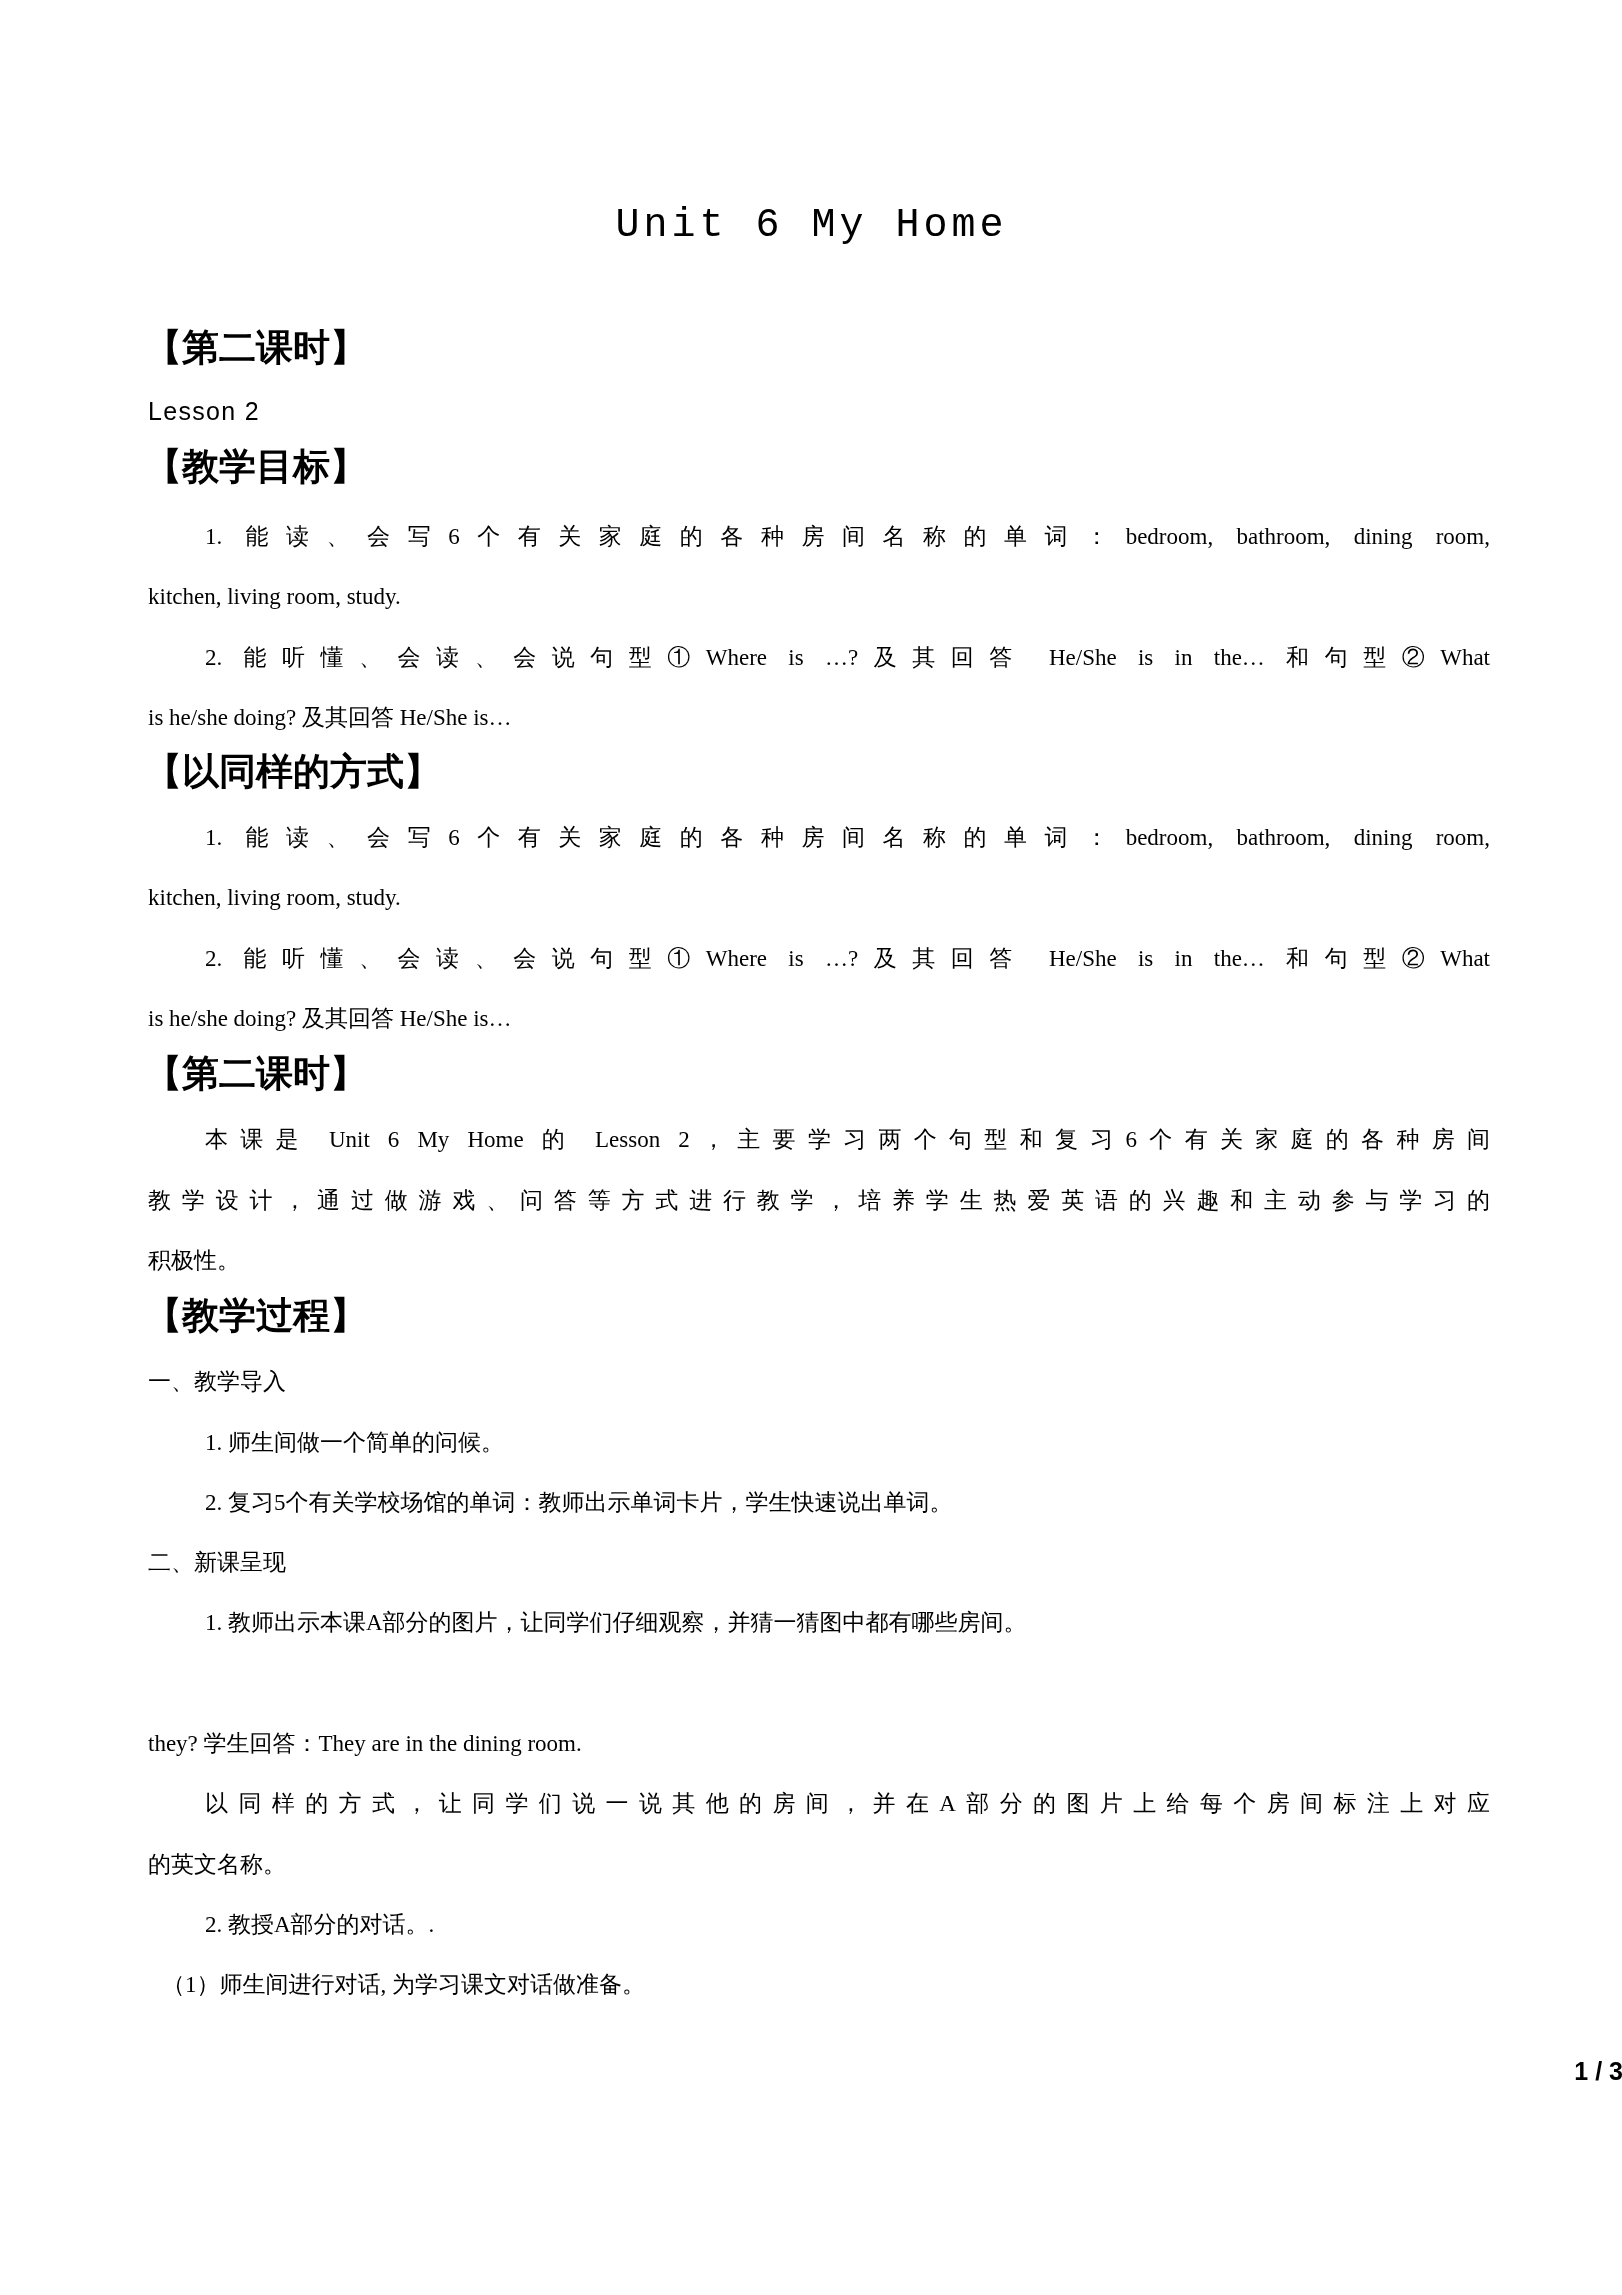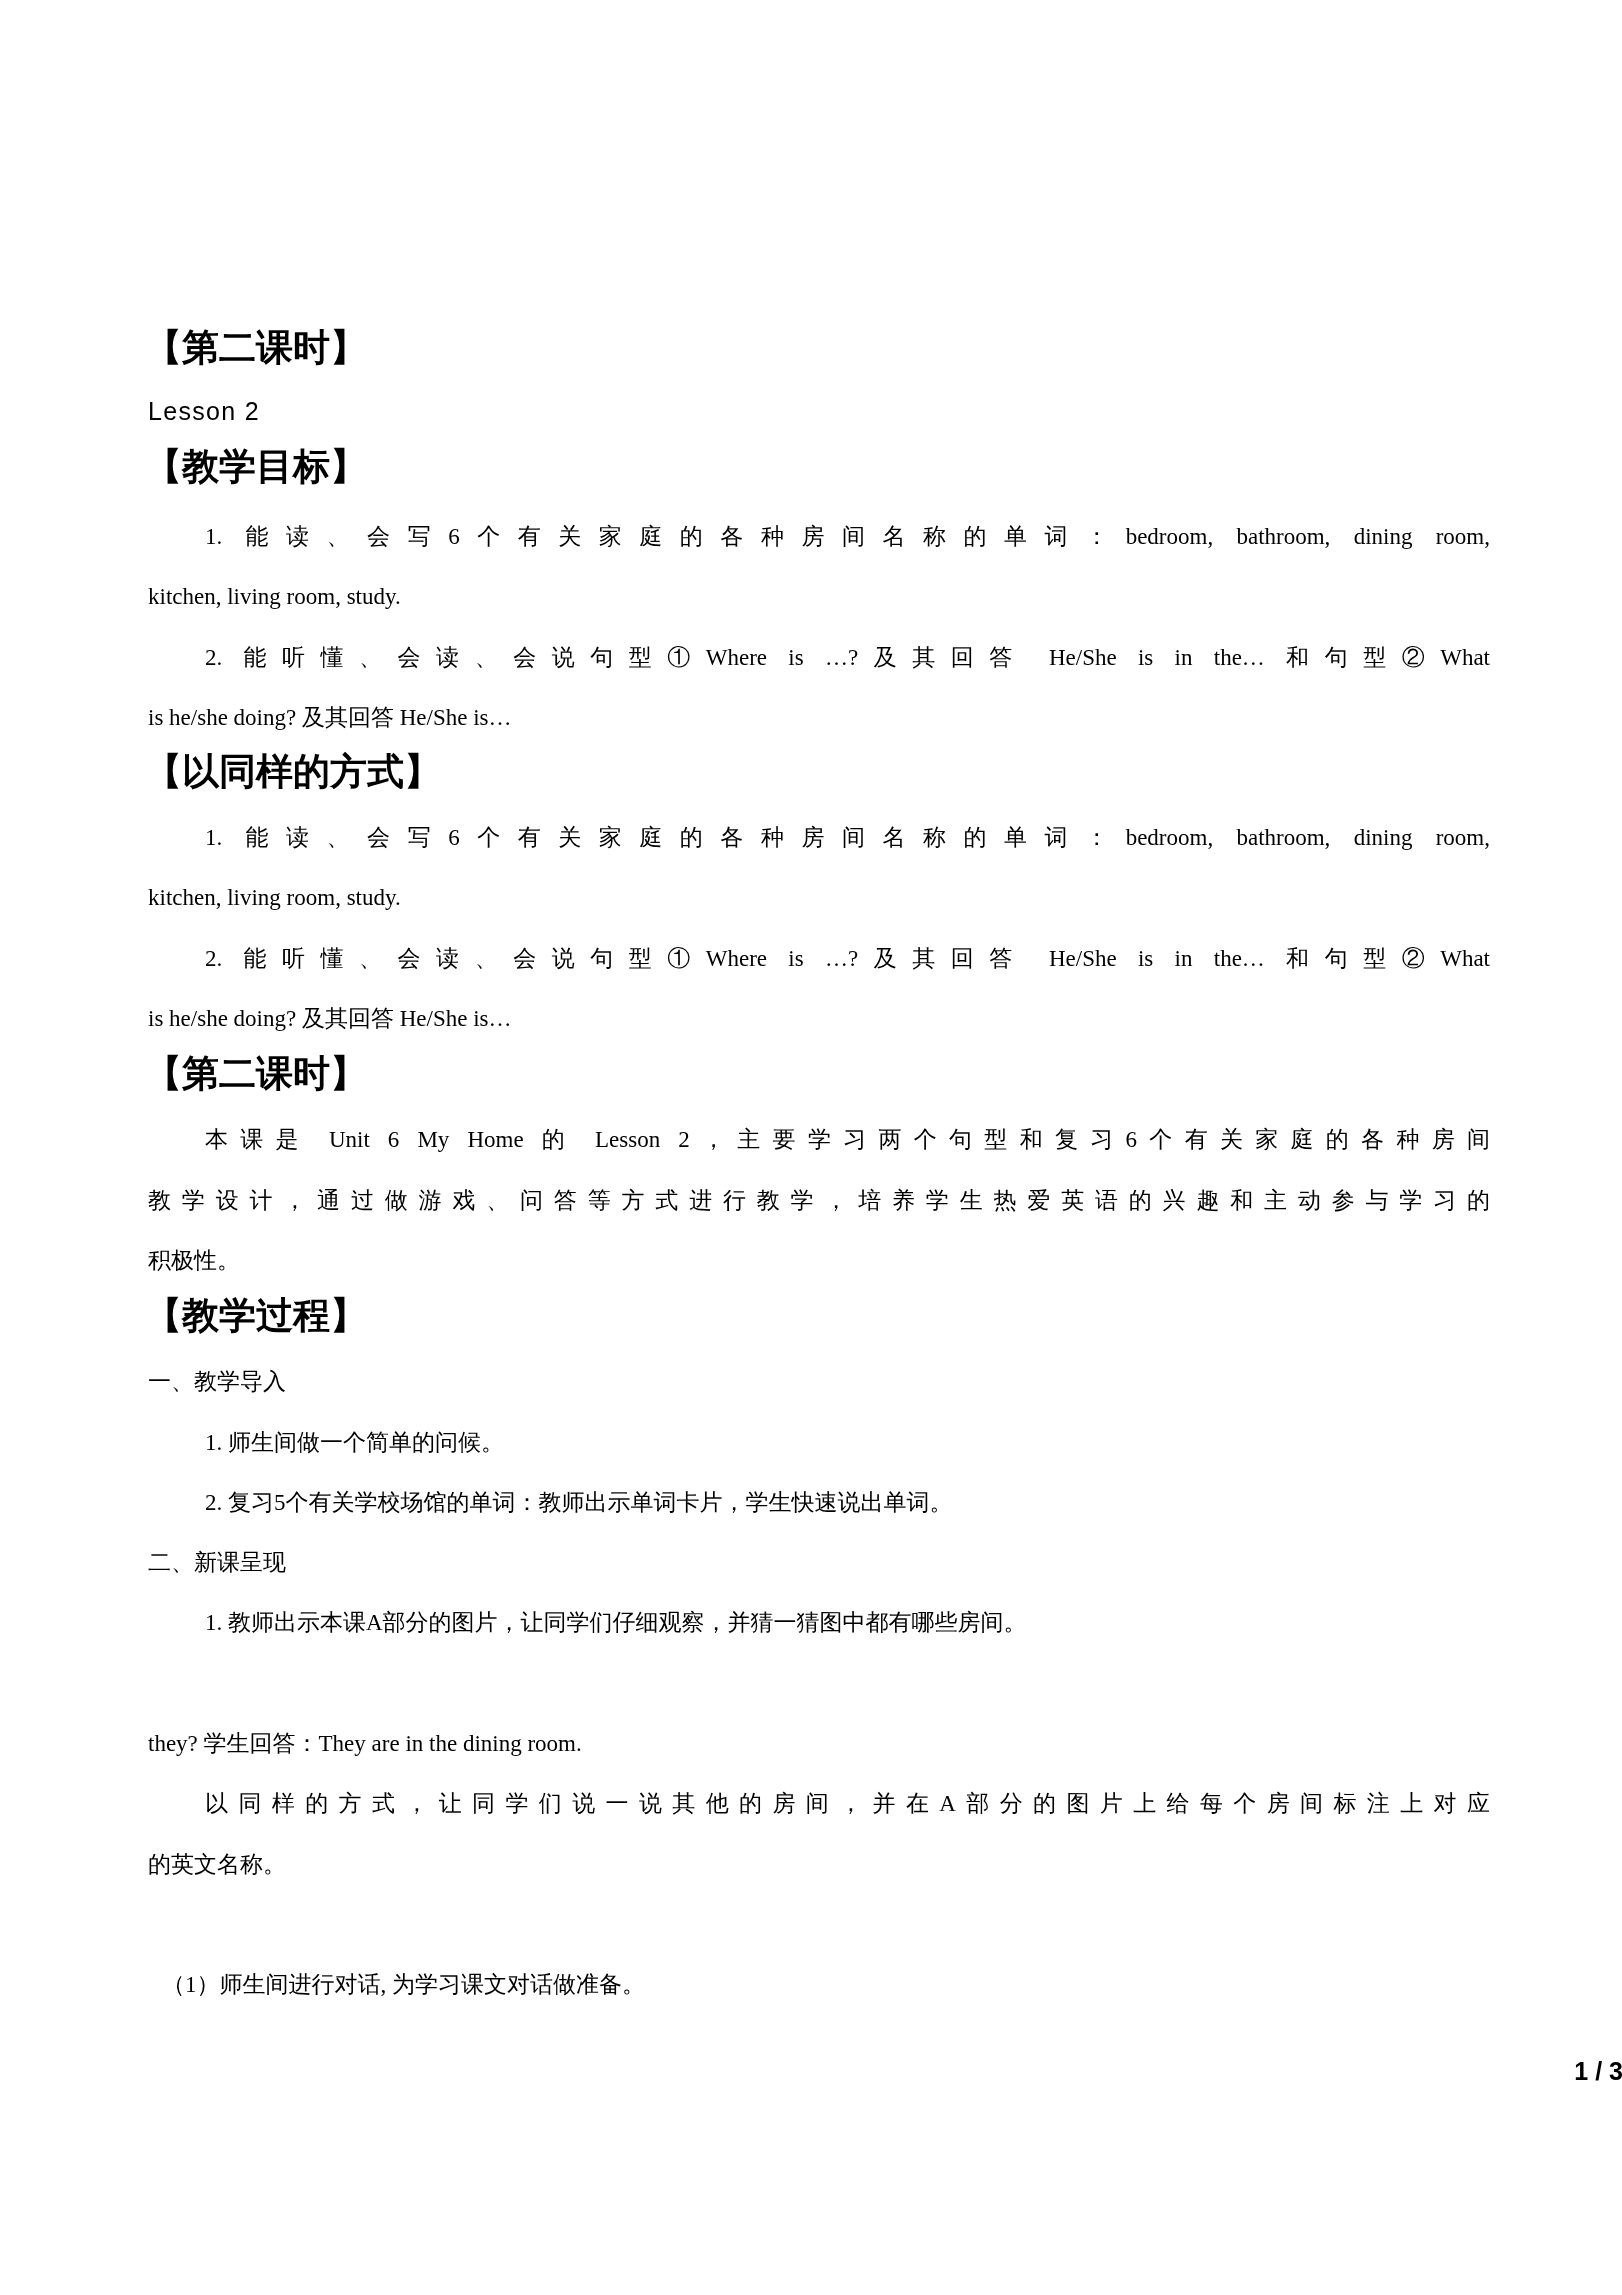--- a/index.html
+++ b/index.html
@@ -69,20 +69,21 @@
     font-weight: bold;
     font-size: 25px;
     line-height: 33px;
   }
 </style>
 </head>
 <body>
 
 <div class="page">
 
+  <div class="title" style="top:199px;">Unit 6 My Home</div>
 
   <div class="line heading" style="top:325px;">【第二课时】</div>
   <div class="line lesson" style="top:388px;">Lesson 2</div>
 
   <div class="line heading" style="top:444px;">【教学目标】</div>
   <div class="line indent justify" style="top:517px;">1. 能读、会写6个有关家庭的各种房间名称的单词：bedroom, bathroom, dining room,</div>
   <div class="line" style="top:577px;">kitchen, living room, study.</div>
   <div class="line indent justify" style="top:638px;">2. 能听懂、会读、会说句型①Where is …?及其回答 He/She is in the… 和句型②What</div>
   <div class="line" style="top:698px;">is he/she doing? 及其回答 He/She is…</div>
 
@@ -100,17 +101,18 @@
   <div class="line heading" style="top:1293px;">【教学过程】</div>
   <div class="line" style="top:1362px;">一、教学导入</div>
   <div class="line indent" style="top:1423px;">1. 师生间做一个简单的问候。</div>
   <div class="line indent" style="top:1483px;">2. 复习5个有关学校场馆的单词：教师出示单词卡片，学生快速说出单词。</div>
 
   <div class="line" style="top:1543px;">二、新课呈现</div>
   <div class="line indent" style="top:1603px;">1. 教师出示本课A部分的图片，让同学们仔细观察，并猜一猜图中都有哪些房间。</div>
   <div class="line" style="top:1724px;">they? 学生回答：They are in the dining room.</div>
   <div class="line indent justify" style="top:1784px;">以同样的方式，让同学们说一说其他的房间，并在A部分的图片上给每个房间标注上对应</div>
   <div class="line" style="top:1845px;">的英文名称。</div>
+  <div class="line indent" style="top:1905px;">2. 教授A部分的对话。.</div>
   <div class="line indent-small" style="top:1965px;">（1）师生间进行对话, 为学习课文对话做准备。</div>
 
   <div class="page-number">1 / 3</div>
 </div>
 
 
 </body></html>

